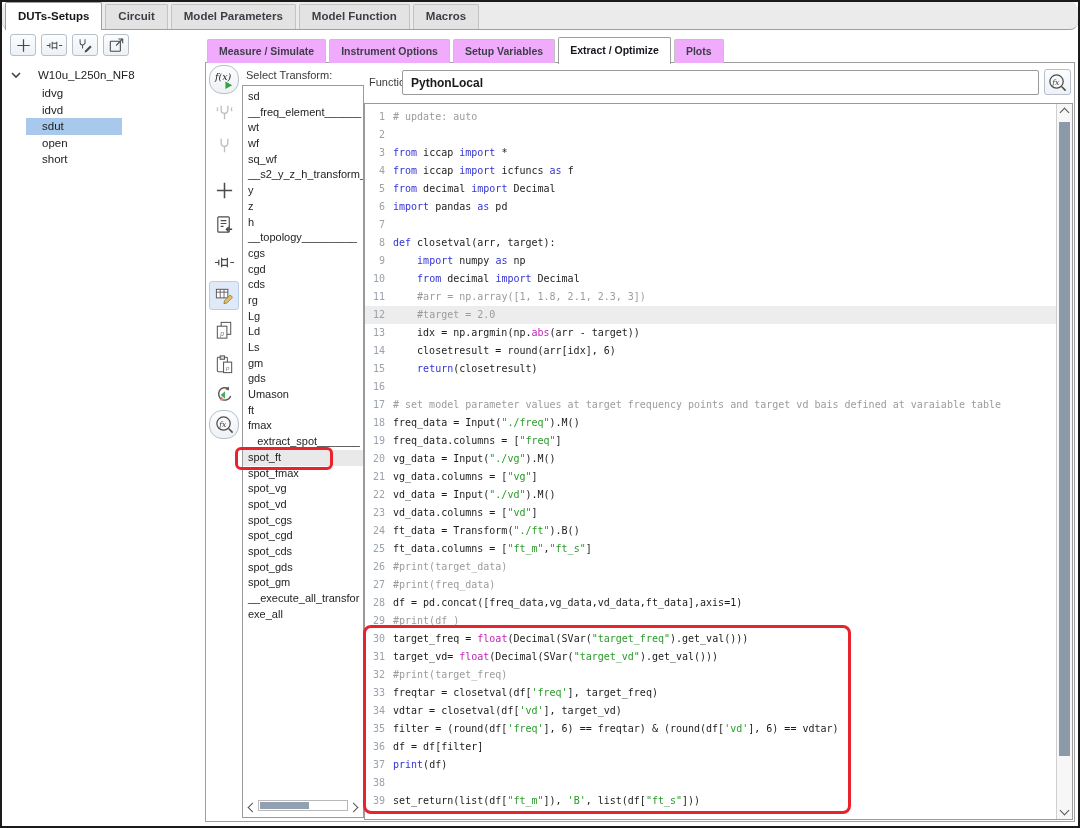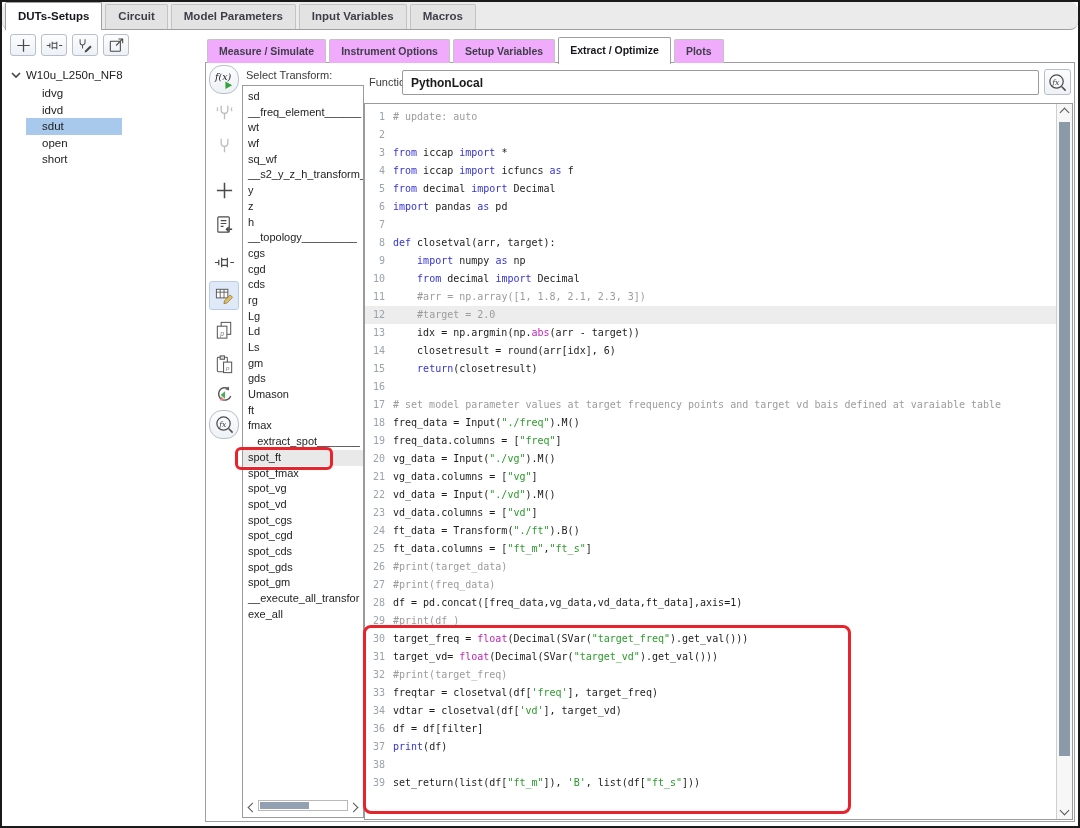--- a/index.html
+++ b/index.html
@@ -14,21 +14,21 @@
               border-bottom:1px solid #9f9f9f;display:flex;align-items:flex-end;padding-left:3px;gap:3px;z-index:5;border-radius:8px;}
   .win-tab{box-sizing:border-box;height:25px;line-height:23px;padding:0 12px;font-size:11.5px;font-weight:700;
            color:#3e3e48;background:#e3e3e3;border:1px solid #c3c3c3;border-bottom:none;border-radius:2px 2px 0 0;cursor:default;}
   .win-tab.active{background:#fff;color:#15151c;height:28px;line-height:26px;margin-bottom:-1px;
                   border-color:#9f9f9f;position:relative;z-index:6;}
   
   .dut-toolbar{position:absolute;left:8px;top:32px;display:flex;gap:5px;}
   .tbtn{width:26px;height:22px;box-sizing:border-box;border:1px solid #b6bfca;border-radius:3px;
         background:linear-gradient(#fcfdfe,#edf1f6);display:flex;align-items:center;justify-content:center;padding:0;}
   .tbtn .icn{width:17px;height:17px;}
-  .tree-root{position:absolute;left:8px;top:64px;height:17px;display:flex;align-items:center;gap:4px;
+  .tree-root{position:absolute;left:8px;top:64px;height:17px;display:flex;align-items:center;gap:16px;
              font-size:11.5px;color:#222;}
   .chev-icn{width:12px;height:12px;display:block;}
   #tree-children{position:absolute;left:24px;top:83px;width:96px;}
   .trow{height:16.5px;line-height:16.5px;padding-left:16px;font-size:11.5px;color:#222;cursor:default;}
   .trow.sel{background:var(--sel);}
   
   .setup-tabbar{position:absolute;left:205px;top:34px;height:27px;display:flex;align-items:flex-end;gap:3px;z-index:4;}
   .setup-tab{box-sizing:border-box;height:24px;line-height:22px;padding:0 11px;font-size:10.5px;font-weight:700;
              color:#3e3e48;background:#f0abfc;border:1px solid #c3c3c3;border-bottom:none;border-radius:2px 2px 0 0;cursor:default;}
   .setup-tab.active{background:#fff;color:#15151c;height:27px;line-height:25px;margin-bottom:-1px;
@@ -86,21 +86,21 @@
 </style>
 </head>
 <body>
 
 <div class="stage">
 
   <div class="win-tabbar" id="win-tabbar">
       <div class="win-tab active">DUTs-Setups</div>
       <div class="win-tab">Circuit</div>
       <div class="win-tab">Model Parameters</div>
-      <div class="win-tab">Input Variables</div>
+      <div class="win-tab">Model Function</div>
       <div class="win-tab">Macros</div>
     </div>
 
   <div class="dut-toolbar" id="dut-toolbar">
       <button class="tbtn">
         <span class="icn">
           <svg viewBox="0 0 22 22" fill="none" stroke="#4a4a4a" stroke-width="1.6">
             <path d="M11 3v16M3 11h16"></path>
           </svg>
         </span>
@@ -441,20 +441,24 @@
           </div>
           <div class="cline">
             <span class="ln">33</span>
             <span class="src"><span class="tk-pl">freqtar = closetval(df[</span><span class="tk-str">'freq'</span><span class="tk-pl">], target_freq)</span></span>
           </div>
           <div class="cline">
             <span class="ln">34</span>
             <span class="src"><span class="tk-pl">vdtar = closetval(df[</span><span class="tk-str">'vd'</span><span class="tk-pl">], target_vd)</span></span>
           </div>
           <div class="cline">
+            <span class="ln">35</span>
+            <span class="src"><span class="tk-pl">filter = (round(df[</span><span class="tk-str">'freq'</span><span class="tk-pl">], 6) == freqtar) &amp; (round(df[</span><span class="tk-str">'vd'</span><span class="tk-pl">], 6) == vdtar)</span></span>
+          </div>
+          <div class="cline">
             <span class="ln">36</span>
             <span class="src"><span class="tk-pl">df = df[filter]</span></span>
           </div>
           <div class="cline">
             <span class="ln">37</span>
             <span class="src"><span class="tk-kw">print</span><span class="tk-pl">(df)</span></span>
           </div>
           <div class="cline">
             <span class="ln">38</span>
             <span class="src"></span>

